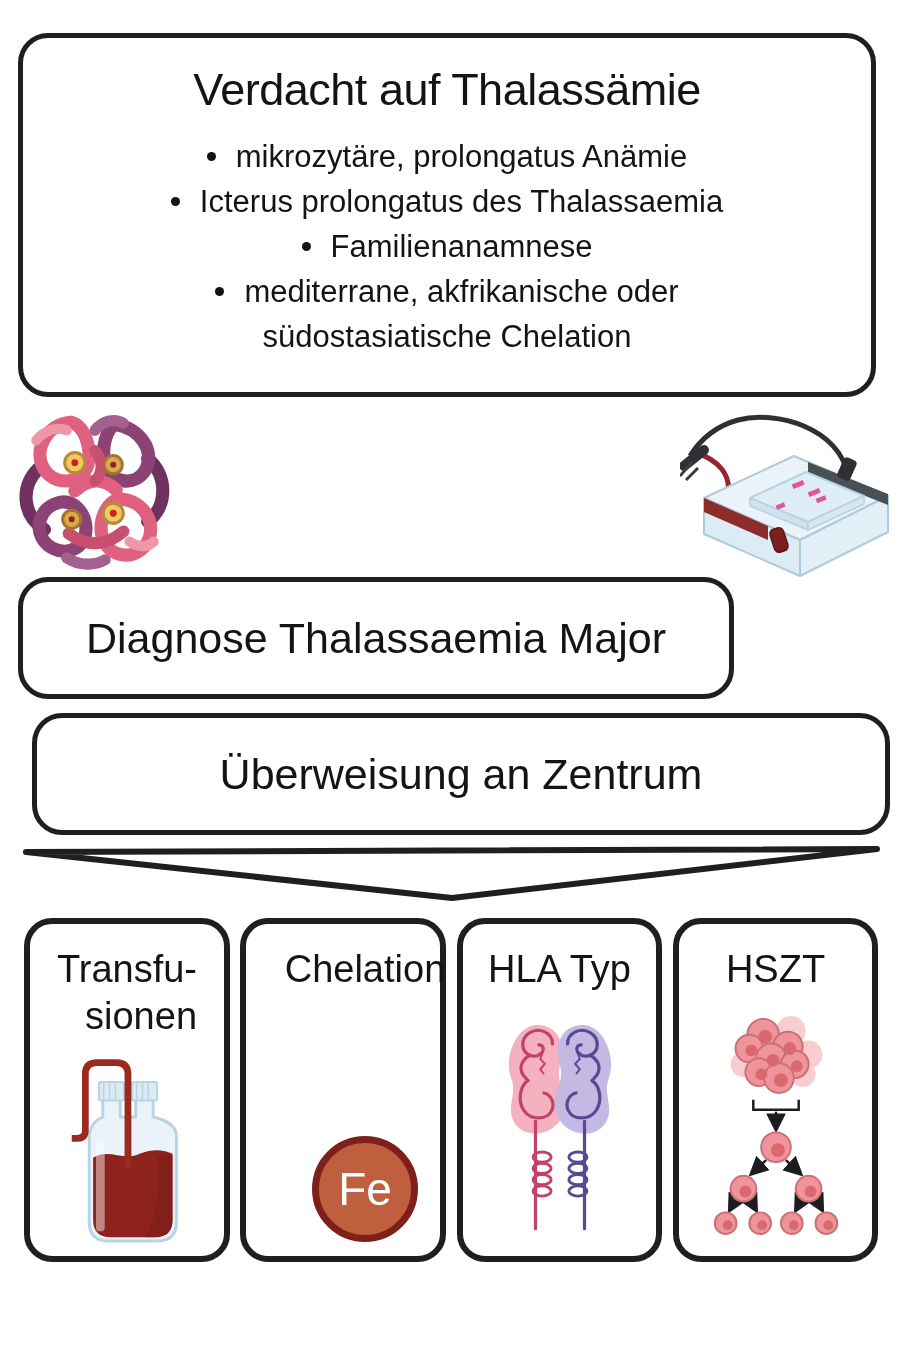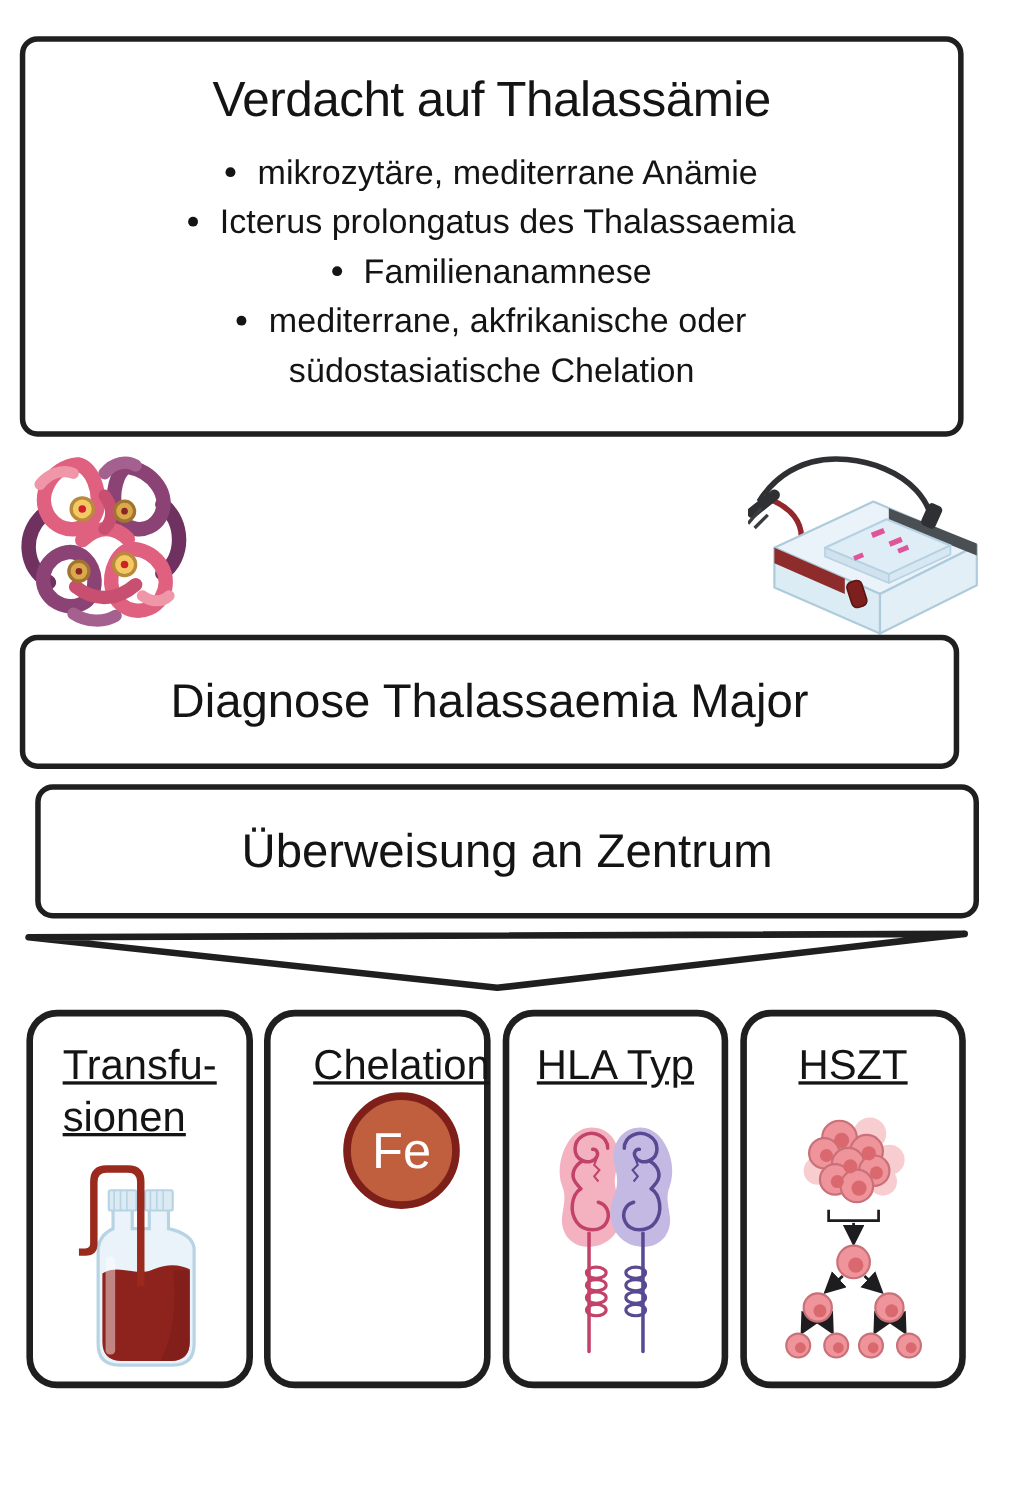--- a/index.html
+++ b/index.html
@@ -1,58 +1,58 @@
 <!DOCTYPE html>
 <html><head>
 <meta charset="utf-8">
 <style>
   html,body{margin:0;padding:0;background:#fff;}
   #stage{position:relative;width:920px;height:1361px;background:#ffffff;overflow:hidden;
          font-family:"Liberation Sans","DejaVu Sans",sans-serif;color:#141414;}
-  .box{position:absolute;box-sizing:border-box;border:5px solid #1f1f1f;border-radius:16px;background:#fff;}
+  .box{position:absolute;box-sizing:border-box;border:5px solid #1f1f1f;border-radius:30px;background:#fff;}
   
   #suspicion{left:18px;top:33px;width:858px;height:364px;}
   #suspicion .title{margin-top:26px;text-align:center;font-size:45px;font-weight:500;letter-spacing:-.5px;}
   #suspicion .bullets{margin-top:18px;display:flex;flex-direction:column;align-items:center;}
   .bline{display:flex;align-items:center;justify-content:center;gap:20px;font-size:31px;line-height:45px;font-weight:500;}
   .dot{width:9px;height:9px;border-radius:50%;background:#141414;flex:0 0 auto;}
   
   .midtext{position:absolute;left:170px;width:530px;text-align:center;font-size:38px;font-weight:500;}
   #midline1{top:428px;}
   #midline2{top:494px;}
   .iconwrap{position:absolute;}
   
-  #diagnose{left:18px;top:577px;width:854px;height:122px;display:flex;align-items:center;justify-content:center;font-size:43px;font-weight:500;}
+  #diagnose{left:18px;top:577px;width:716px;height:122px;display:flex;align-items:center;justify-content:center;font-size:43px;font-weight:500;}
   #referral{left:32px;top:713px;width:858px;height:122px;display:flex;align-items:center;justify-content:center;font-size:43px;font-weight:500;}
   
   #funnel{position:absolute;left:0;top:842px;}
   
   .card{position:absolute;top:918px;height:344px;box-sizing:border-box;border:6px solid #1f1f1f;border-radius:28px;background:#fff;
         display:flex;flex-direction:column;align-items:center;}
   #card-transfusion{left:24px;width:206px;}
   #card-chelation{left:240px;width:206px;padding-left:44px;}
   #card-hla{left:457px;width:205px;}
   #card-hszt{left:673px;width:205px;}
-  .card .label{margin-top:22px;text-align:left;font-size:38px;line-height:47px;font-weight:500;text-decoration:underline;}
+  .card .label{margin-top:22px;text-align:right;font-size:38px;line-height:47px;font-weight:500;}
   .card .iconarea{flex:1;display:flex;align-items:center;justify-content:center;width:100%;}
   .fe-circle{width:106px;height:106px;border-radius:50%;background:#c05f3d;border:7px solid #7e1f1a;box-sizing:border-box;
              display:flex;align-items:center;justify-content:center;margin-bottom:14px;}
   .fe-circle span{color:#fff;font-size:46px;font-weight:400;}
 </style>
 </head>
 <body>
 
 <div id="stage">
 
   <div class="box" id="suspicion">
     <div class="title">Verdacht auf Thalassämie</div>
     <div class="bullets">
       <div class="bline">
         <span class="dot"></span>
-        <span>mikrozytäre, mediterrane Anämie</span>
+        <span>mikrozytäre, prolongatus Anämie</span>
       </div>
       <div class="bline">
         <span class="dot"></span>
         <span>Icterus prolongatus des Thalassaemia</span>
       </div>
       <div class="bline">
         <span class="dot"></span>
         <span>Familienanamnese</span>
       </div>
       <div class="bline">
@@ -157,21 +157,21 @@
         <rect x="33" y="100" width="9" height="92" rx="4" fill="#ffffff" opacity="0.45"></rect>
         <path d="M8,96 H14 Q22,96 22,88 V30 Q22,18 34,18 H54 Q66,18 66,30 V128" fill="none" stroke="#9a291e" stroke-width="7"></path>
       </svg>
     </div>
   </div>
 
   <div class="card" id="card-chelation">
     <div class="label">
       <div>Chelation</div>
     </div>
-    <div class="iconarea" style="align-items:flex-start;">
+    <div class="iconarea" style="align-items:flex-end;">
       <div class="fe-circle">
         <span>Fe</span>
       </div>
     </div>
   </div>
 
   <div class="card" id="card-hla">
     <div class="label">
       <div>HLA Typ</div>
     </div>

